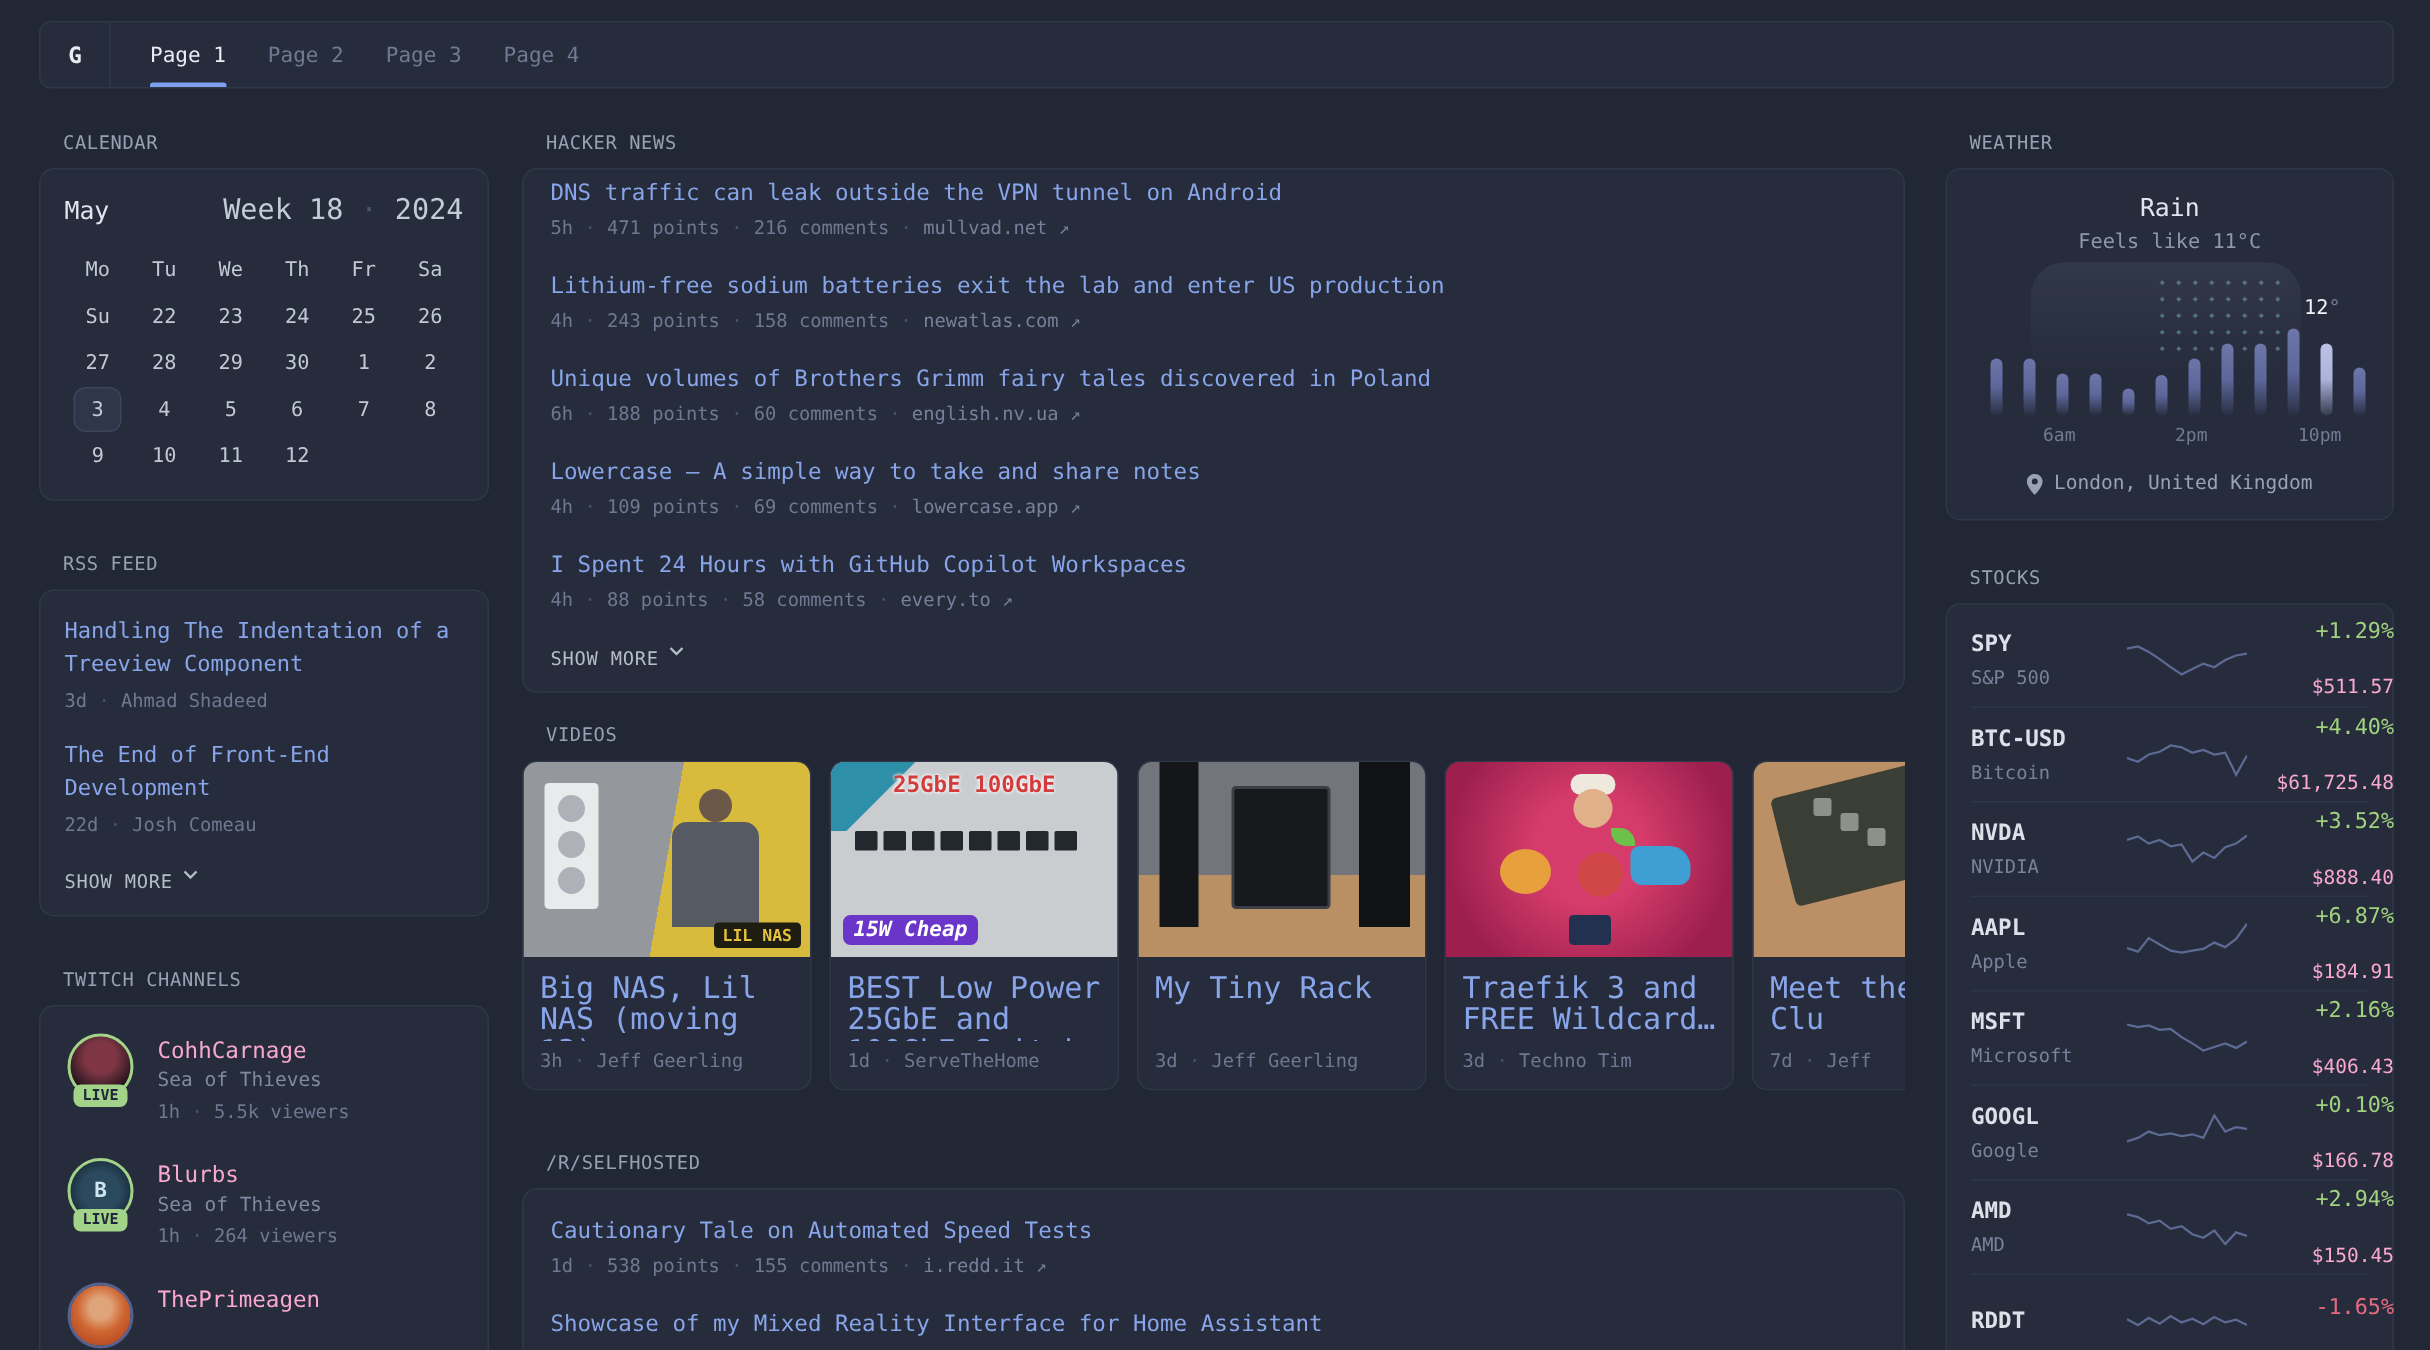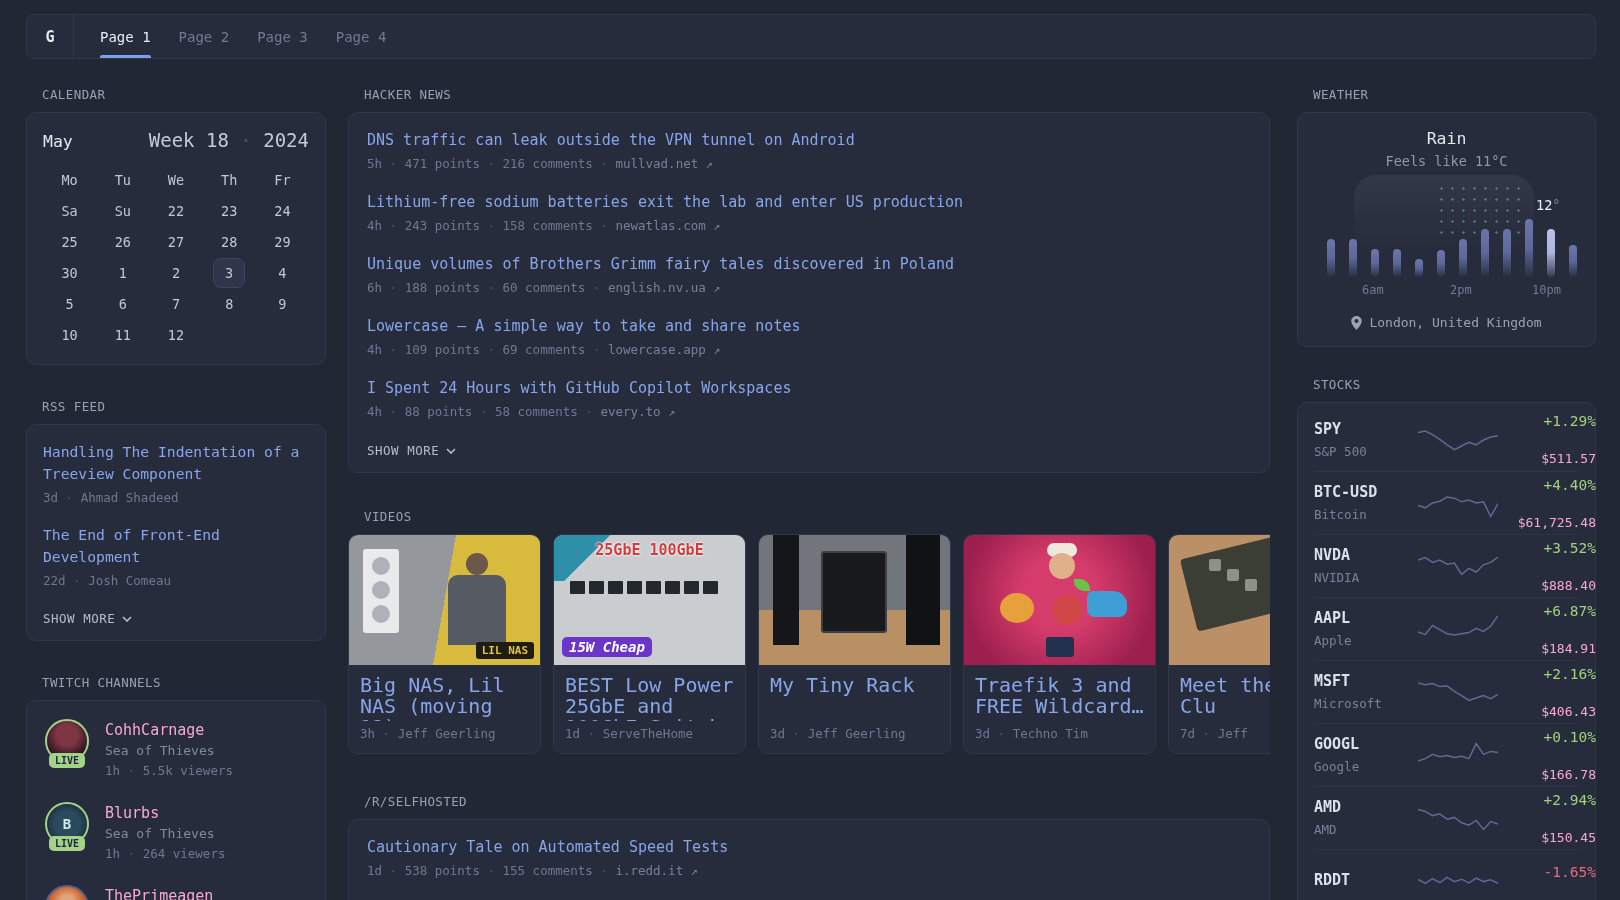--- a/index.html
+++ b/index.html
@@ -25,34 +25,34 @@
   .col-right{width:299px;flex:none;margin-left:27px}
   .sec-h{font-size:12.5px;color:var(--muted2);margin:0 0 10px 16px;letter-spacing:.4px}
   .mt{margin-top:34px}
   .card{background:var(--card);border:1px solid var(--border);border-radius:10px}
   
   .cal{padding:16px 16px 14px}
   .cal-head{display:flex;justify-content:space-between;align-items:baseline}
   .cal-month{font-size:16.5px;color:#e2e6ee}
   .cal-week{font-size:19px;color:#c3cad8}
   .dot{color:#4b5366}
-  .cal-grid{display:grid;grid-template-columns:repeat(5,1fr);margin-top:14px;row-gap:1px}
+  .cal-grid{display:grid;grid-template-columns:repeat(6,1fr);margin-top:14px;row-gap:1px}
   .cal-grid span{height:30px;display:flex;align-items:center;justify-content:center;font-size:13.5px;color:#c2c8d6}
   .wd{color:#555e78;font-size:12px}
   .dim{color:#59627b}
   .sel{background:#2f3649;border:1px solid #3d455c;border-radius:8px;color:#eef1f6;width:32px;height:30px;justify-self:center}
   
   .feed{padding:16px 16px 14px}
   .item{margin-bottom:17px}
   .ititle{font-size:15px;line-height:22px;color:var(--link);text-decoration:none;display:block;cursor:pointer}
   .rss .ititle{font-size:14.7px}
   .meta{font-size:12.5px;color:var(--muted);margin-top:3px;line-height:19px}
   .meta .dom{color:#76809a}
   .arrow{color:#76809a;font-size:12px}
-  .showmore{display:inline-flex;align-items:center;gap:7px;color:#b6bdc9;font-size:12.5px;letter-spacing:.5px;margin-top:4px;cursor:pointer}
+  .showmore{display:inline-flex;gap:7px;color:#b6bdc9;font-size:12.5px;letter-spacing:.5px;margin-top:4px;cursor:pointer}
   .chev{stroke:#b6bdc9;fill:none;stroke-width:1.6}
   
   .tw{padding:18px 16px}
   .tw-item{display:flex;gap:14px;margin-bottom:22px}
   .av-wrap{width:48px;flex:none;display:flex;flex-direction:column;align-items:center}
   .av{width:44px;height:44px;border-radius:50%;border:2px solid var(--badge);display:flex;align-items:center;justify-content:center;font-weight:bold;font-size:14px;color:#cfe6f2}
   .av.off{border-color:#58608c}
   .av1{background:radial-gradient(circle at 50% 35%,#7e3644 0 32%,#2a1520 70%)}
   .av2{background:radial-gradient(circle,#2b4a5e 0 45%,#14222e 90%)}
   .av3{background:radial-gradient(circle at 50% 38%,#e0a47a 0 22%,#cf6530 50%,#a63c1a)}
@@ -239,21 +239,21 @@
         </div>
         <div>
           <div class="tw-name">ThePrimeagen</div>
         </div>
       </div>
     </div>
   </div>
 
   <div class="col-mid">
     <div class="sec-h">HACKER NEWS</div>
-    <div class="card feed" style="padding:16px 18px 14px">
+    <div class="card feed" style="padding:4px 18px 14px">
       <div class="item">
         <a class="ititle">DNS traffic can leak outside the VPN tunnel on Android</a>
         <div class="meta">
           <span>5h</span> <span class="dot">·</span>
           <span>471 points</span> <span class="dot">·</span>
           <span>216 comments</span> <span class="dot">·</span>
           <span class="dom">mullvad.net</span> <span class="arrow">↗</span>
         </div>
       </div>
       <div class="item">
@@ -293,21 +293,21 @@
         </div>
       </div>
       <div class="showmore">
         <span>SHOW MORE</span>
         <svg class="chev" width="10" height="6" viewBox="0 0 10 6">
             <polyline points="1,1 5,5 9,1"></polyline>
           </svg>
       </div>
     </div>
 
-    <div class="sec-h" style="margin-top:36px">VIDEOS</div>
+    <div class="sec-h" style="margin-top:20px">VIDEOS</div>
     <div class="vrow">
       <div class="vcard">
         <div class="thumb t1">
           <div class="tower"></div>
           <div class="fan" style="top:22px"></div>
             <div class="fan" style="top:46px"></div>
             <div class="fan" style="top:70px"></div>
           <div class="head"></div>
             <div class="shirt"></div>
           <div class="badge">LIL NAS</div>

